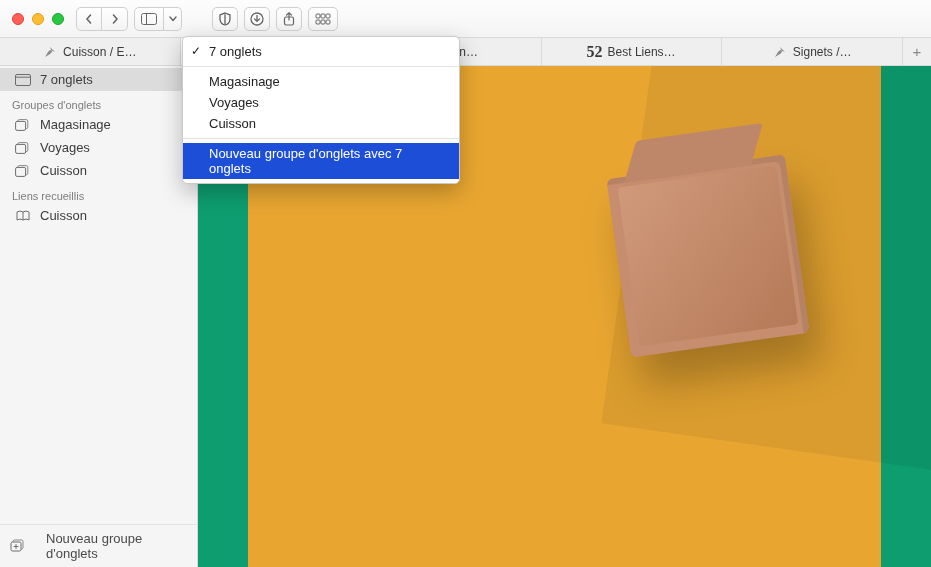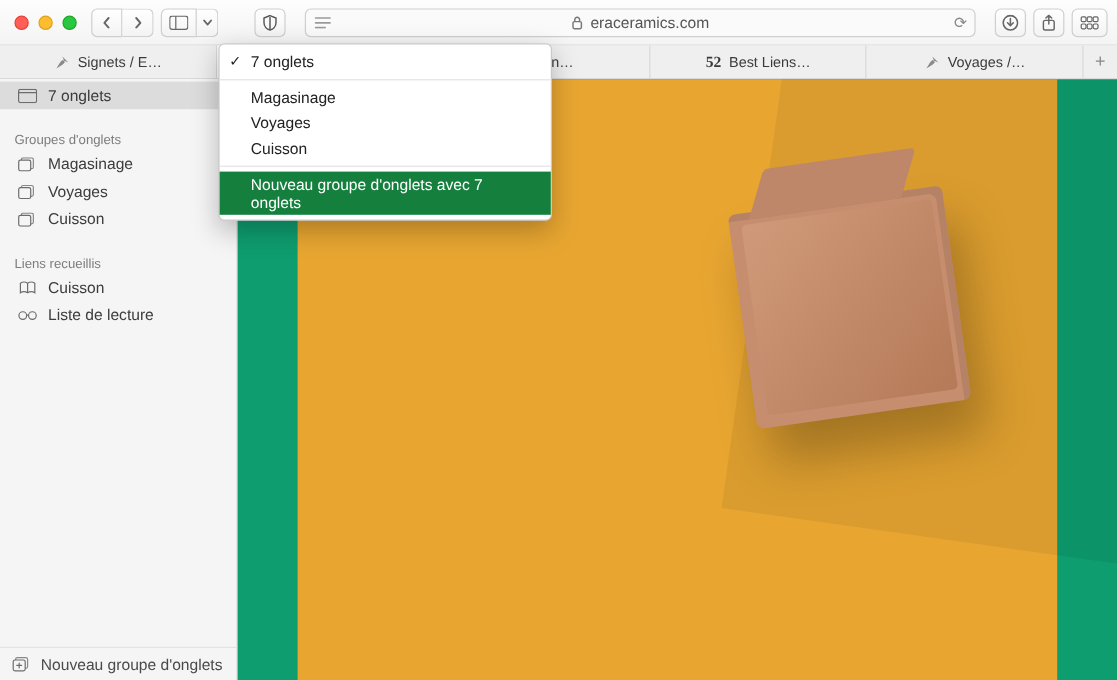--- a/index.html
+++ b/index.html
@@ -33,36 +33,36 @@
   .tab .fav { width:14px; height:14px; display:inline-flex; align-items:center; justify-content:center; font-size:11px; }
   .newtab { width:28px; display:flex; align-items:center; justify-content:center; color:#888; font-size:15px; }
 
   
   .main { position:absolute; top:66px; bottom:0; left:0; right:0; display:flex; }
   .sidebar { width:198px; background:#f5f5f5; border-right:1px solid #d9d9d9; display:flex; flex-direction:column; font-size:13px; color:#3c3c3c; }
   .sb-list { flex:1; overflow:auto; padding-top:2px; }
   .sb-row { display:flex; align-items:center; gap:8px; padding:4px 12px 4px 14px; }
   .sb-row.sel { background:#dcdcdc; }
   .sb-row .ic { width:18px; display:inline-flex; align-items:center; justify-content:center; color:#6f6f6f; }
-  .sb-heading { font-size:11px; color:#7d7d7d; padding:8px 12px 2px 12px;margin-top:12px; }
-  .sb-foot { border-top:1px solid #e3e3e3; padding:6px 10px; display:flex; align-items:center; gap:8px; color:#4a4a4a; }
+  .sb-heading { font-size:11px; color:#7d7d7d; padding:8px 12px 2px 12px; }
+  .sb-foot { border-top:1px solid #e3e3e3; padding:6px 10px; display:flex; align-items:center; gap:20px; color:#4a4a4a; }
 
   .content { flex:1; position:relative; overflow:hidden; background:#0e9d6f; }
   .stage { position:absolute; left:50px; right:50px; top:-40px; bottom:-120px; background:#e8a631; transform:skewY(-10deg); }
   .stage::after { content:""; position:absolute; right:-180px; top:-120px; width:420px; height:600px; background:rgba(0,0,0,0.06); transform:skewY(10deg) rotate(8deg); }
   .clay { position:absolute; left:420px; top:100px; width:180px; height:180px; background:#c68e6e; transform:rotate(-8deg); border-radius:6px; box-shadow: -6px 6px 0 rgba(0,0,0,0.08) inset, 10px 30px 40px rgba(0,0,0,0.25); }
   .clay::before { content:""; position:absolute; inset:10px; background:linear-gradient(135deg,#d09a7a 0%, #b57a58 100%); border-radius:4px; }
   .clay::after { content:""; position:absolute; top:-34px; left:26px; width:128px; height:40px; background:#bf876a; border-radius:4px 4px 0 0; transform:skewX(-24deg); }
 
   
   .menu { position:absolute; left:182px; top:36px; width:278px; background:#fff; border:1px solid #c9c9c9; border-radius:5px; box-shadow:0 8px 22px rgba(0,0,0,0.25); padding:4px 0; font-size:13px; color:#222; z-index:50; }
   .menu > div { padding:3px 14px 3px 26px; position:relative; }
   .menu .check::before { content:"✓"; position:absolute; left:8px; top:3px; font-size:12px; }
   .menu hr { margin:4px 0; border:none; border-top:1px solid #e3e3e3; }
-  .menu .hl { background:#15803d; color:#fff; }
+  .menu .hl { background:#1d4ed8; color:#fff; }
 
   svg { display:block; }
 </style>
 </head>
 <body>
 
 <div class="titlebar">
   <div class="traffic">
     <div class="tl close"></div>
     <div class="tl min"></div>
@@ -95,39 +95,20 @@
   </div>
 
   <div style="width:18px"></div>
   <div class="tb-btn">
     <svg width="14" height="14" viewBox="0 0 14 14">
         <path d="M7 1 L12 3 V7 C12 10 9.7 12.4 7 13 C4.3 12.4 2 10 2 7 V3 Z" fill="none" stroke="#555" stroke-width="1.2"></path>
         <rect x="6.4" y="2.2" width="1.2" height="10" fill="#555"></rect>
       </svg>
   </div>
 
-  <div class="addr">
-    <div class="addr-field">
-      <span class="addr-reader">
-        <svg width="14" height="10" viewBox="0 0 14 10">
-            <line x1="1" y1="1" x2="13" y2="1" stroke="#9a9a9a" stroke-width="1.4" stroke-linecap="round"></line>
-            <line x1="1" y1="5" x2="13" y2="5" stroke="#9a9a9a" stroke-width="1.4" stroke-linecap="round"></line>
-            <line x1="1" y1="9" x2="9" y2="9" stroke="#9a9a9a" stroke-width="1.4" stroke-linecap="round"></line>
-          </svg>
-      </span>
-      <span>
-        <svg width="10" height="12" viewBox="0 0 10 12">
-            <rect x="1.5" y="5" width="7" height="6" rx="1.2" fill="none" stroke="#777" stroke-width="1.2"></rect>
-            <path d="M3 5 V3.4 a2 2 0 0 1 4 0 V5" fill="none" stroke="#777" stroke-width="1.2"></path>
-          </svg>
-      </span>
-      <span>eraceramics.com</span>
-      <span class="addr-reload">⟳</span>
-    </div>
-  </div>
 
   <div class="right-tools">
     <div class="tb-btn">
       <svg width="14" height="14" viewBox="0 0 14 14">
           <circle cx="7" cy="7" r="6" fill="none" stroke="#666" stroke-width="1.3"></circle>
           <path d="M7 3.5 V9 M4.6 7 L7 9.4 L9.4 7" fill="none" stroke="#666" stroke-width="1.3" stroke-linecap="round" stroke-linejoin="round"></path>
         </svg>
     </div>
     <div class="tb-btn">
       <svg width="12" height="14" viewBox="0 0 12 14">
@@ -148,41 +129,41 @@
   </div>
 </div>
 
 <div class="tabstrip">
   <div class="tab">
     <span class="fav">
         <svg width="12" height="12" viewBox="0 0 12 12">
           <path d="M6 1 L11 6 L6 4 L4 6 L1 11 L6 8 L8 6 Z" fill="#8a8a8a"></path>
         </svg>
       </span>
-    <span>Signets / E…</span>
+    <span>Cuisson / E…</span>
   </div>
   <div class="tab active">
     <span class="fav" style="background:#e8a631;border-radius:3px;width:16px;height:16px"></span>
     <span></span>
   </div>
   <div class="tab">
     <span class="fav" style="width:14px;height:14px;border:1px solid #888;border-radius:50%"></span>
     <span>Cen…</span>
   </div>
   <div class="tab">
-    <span class="fav" style="font-family:serif;font-weight:bold;font-size:13px">52</span>
+    <span class="fav" style="font-family:serif;font-weight:bold;font-size:16px">52</span>
     <span>Best Liens…</span>
   </div>
   <div class="tab">
     <span class="fav">
         <svg width="12" height="12" viewBox="0 0 12 12">
           <path d="M6 1 L11 6 L6 4 L4 6 L1 11 L6 8 L8 6 Z" fill="#8a8a8a"></path>
         </svg>
       </span>
-    <span>Voyages /…</span>
+    <span>Signets /…</span>
   </div>
   <div class="newtab">+</div>
 </div>
 
 <div class="main">
   <div class="sidebar">
     <div class="sb-list">
       <div class="sb-row sel">
         <span class="ic">
             <svg width="16" height="12" viewBox="0 0 16 12">
@@ -222,30 +203,20 @@
       </div>
       <div class="sb-heading">Liens recueillis</div>
       <div class="sb-row">
         <span class="ic">
             <svg width="16" height="12" viewBox="0 0 16 12">
               <path d="M2 2 Q5 0 8 2 Q11 0 14 2 V10 Q11 8 8 10 Q5 8 2 10 Z" fill="none" stroke="#6c6c6c"></path>
               <line x1="8" y1="2" x2="8" y2="10" stroke="#6c6c6c"></line>
             </svg>
           </span>
         <span>Cuisson</span>
-      </div>
-      <div class="sb-row">
-        <span class="ic">
-            <svg width="18" height="10" viewBox="0 0 18 10">
-              <circle cx="5" cy="5" r="3.2" fill="none" stroke="#6c6c6c"></circle>
-              <circle cx="13" cy="5" r="3.2" fill="none" stroke="#6c6c6c"></circle>
-              <path d="M8.2 5 Q9 4 9.8 5" fill="none" stroke="#6c6c6c"></path>
-            </svg>
-          </span>
-        <span>Liste de lecture</span>
       </div>
     </div>
     <div class="sb-foot">
       <span>
           <svg width="16" height="14" viewBox="0 0 16 14">
             <rect x="3" y="1" width="10" height="9" rx="1.5" fill="none" stroke="#888"></rect>
             <rect x="1" y="3" width="10" height="9" rx="1.5" fill="#f5f5f5" stroke="#6c6c6c"></rect>
             <line x1="6" y1="5.5" x2="6" y2="9.5" stroke="#6c6c6c" stroke-linecap="round"></line>
             <line x1="4" y1="7.5" x2="8" y2="7.5" stroke="#6c6c6c" stroke-linecap="round"></line>
           </svg>

